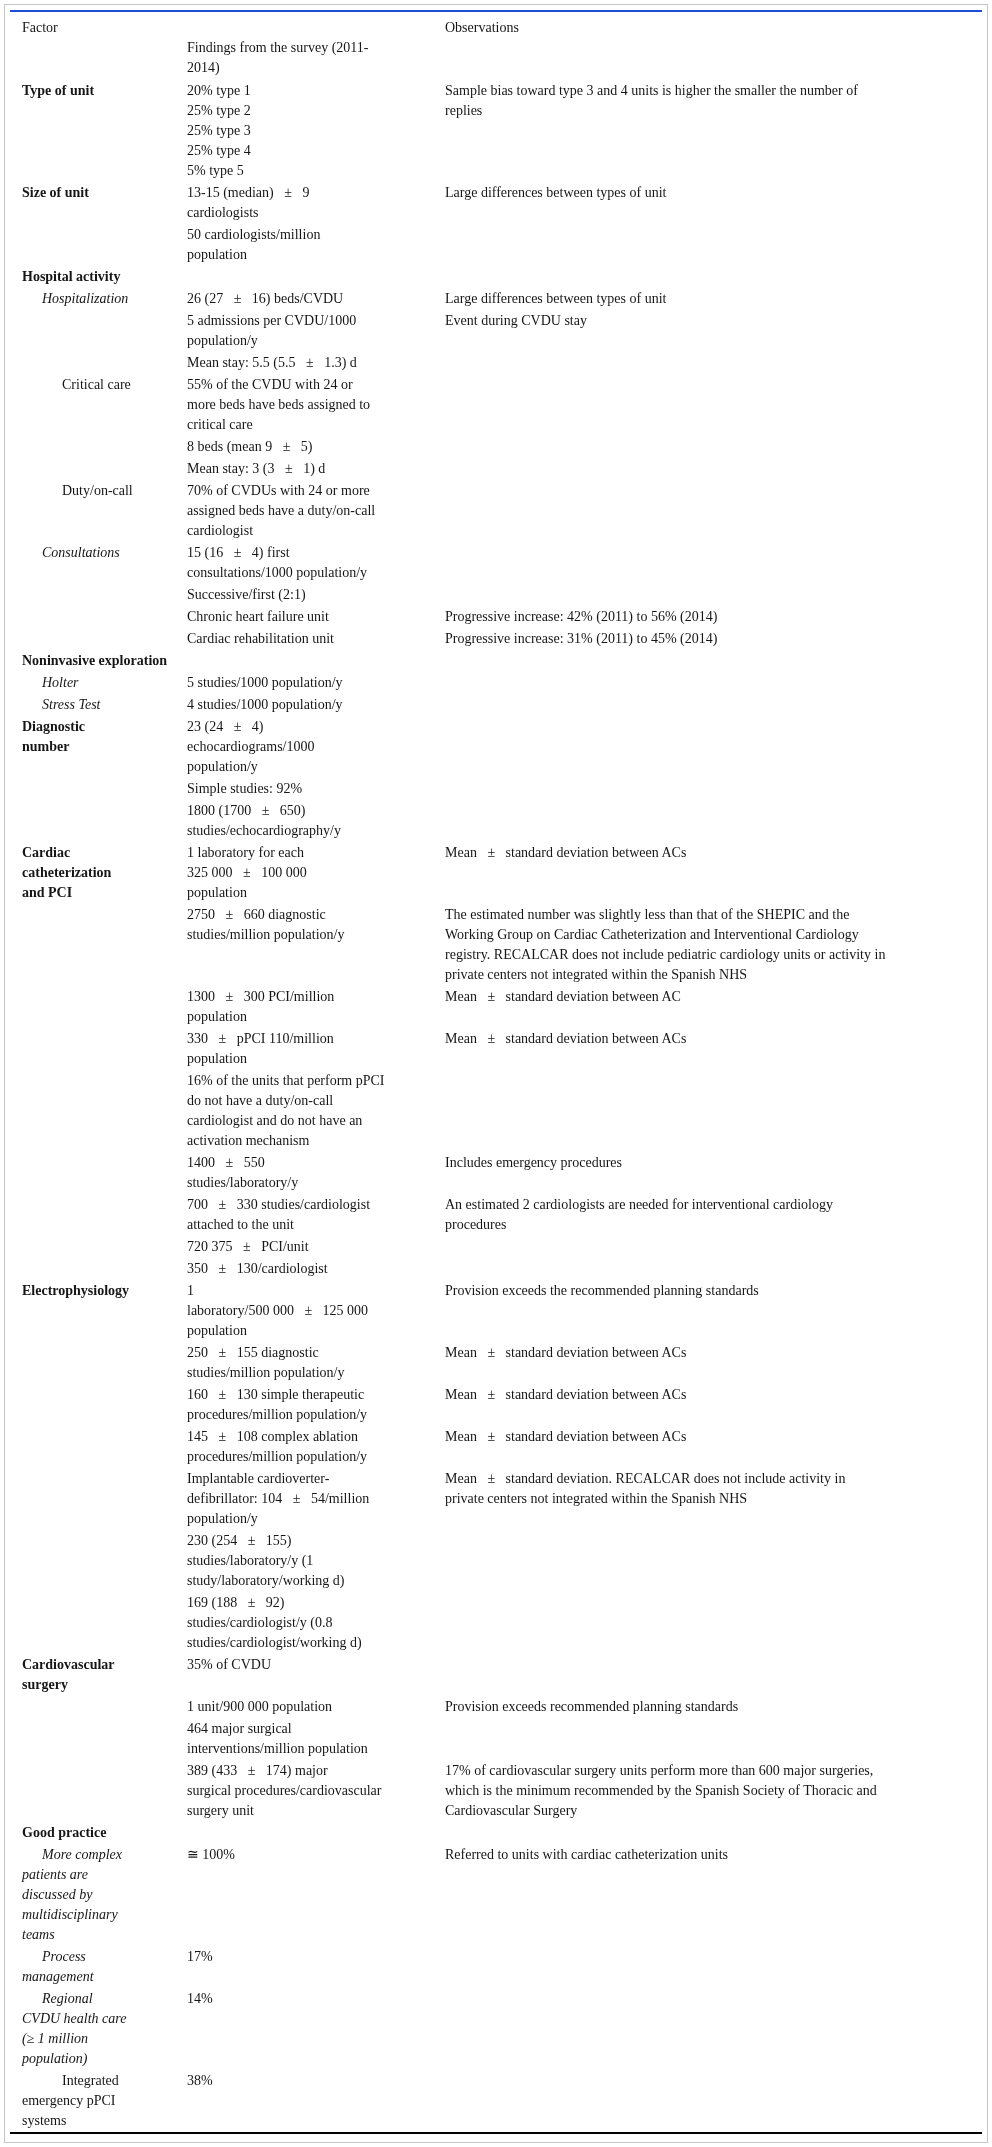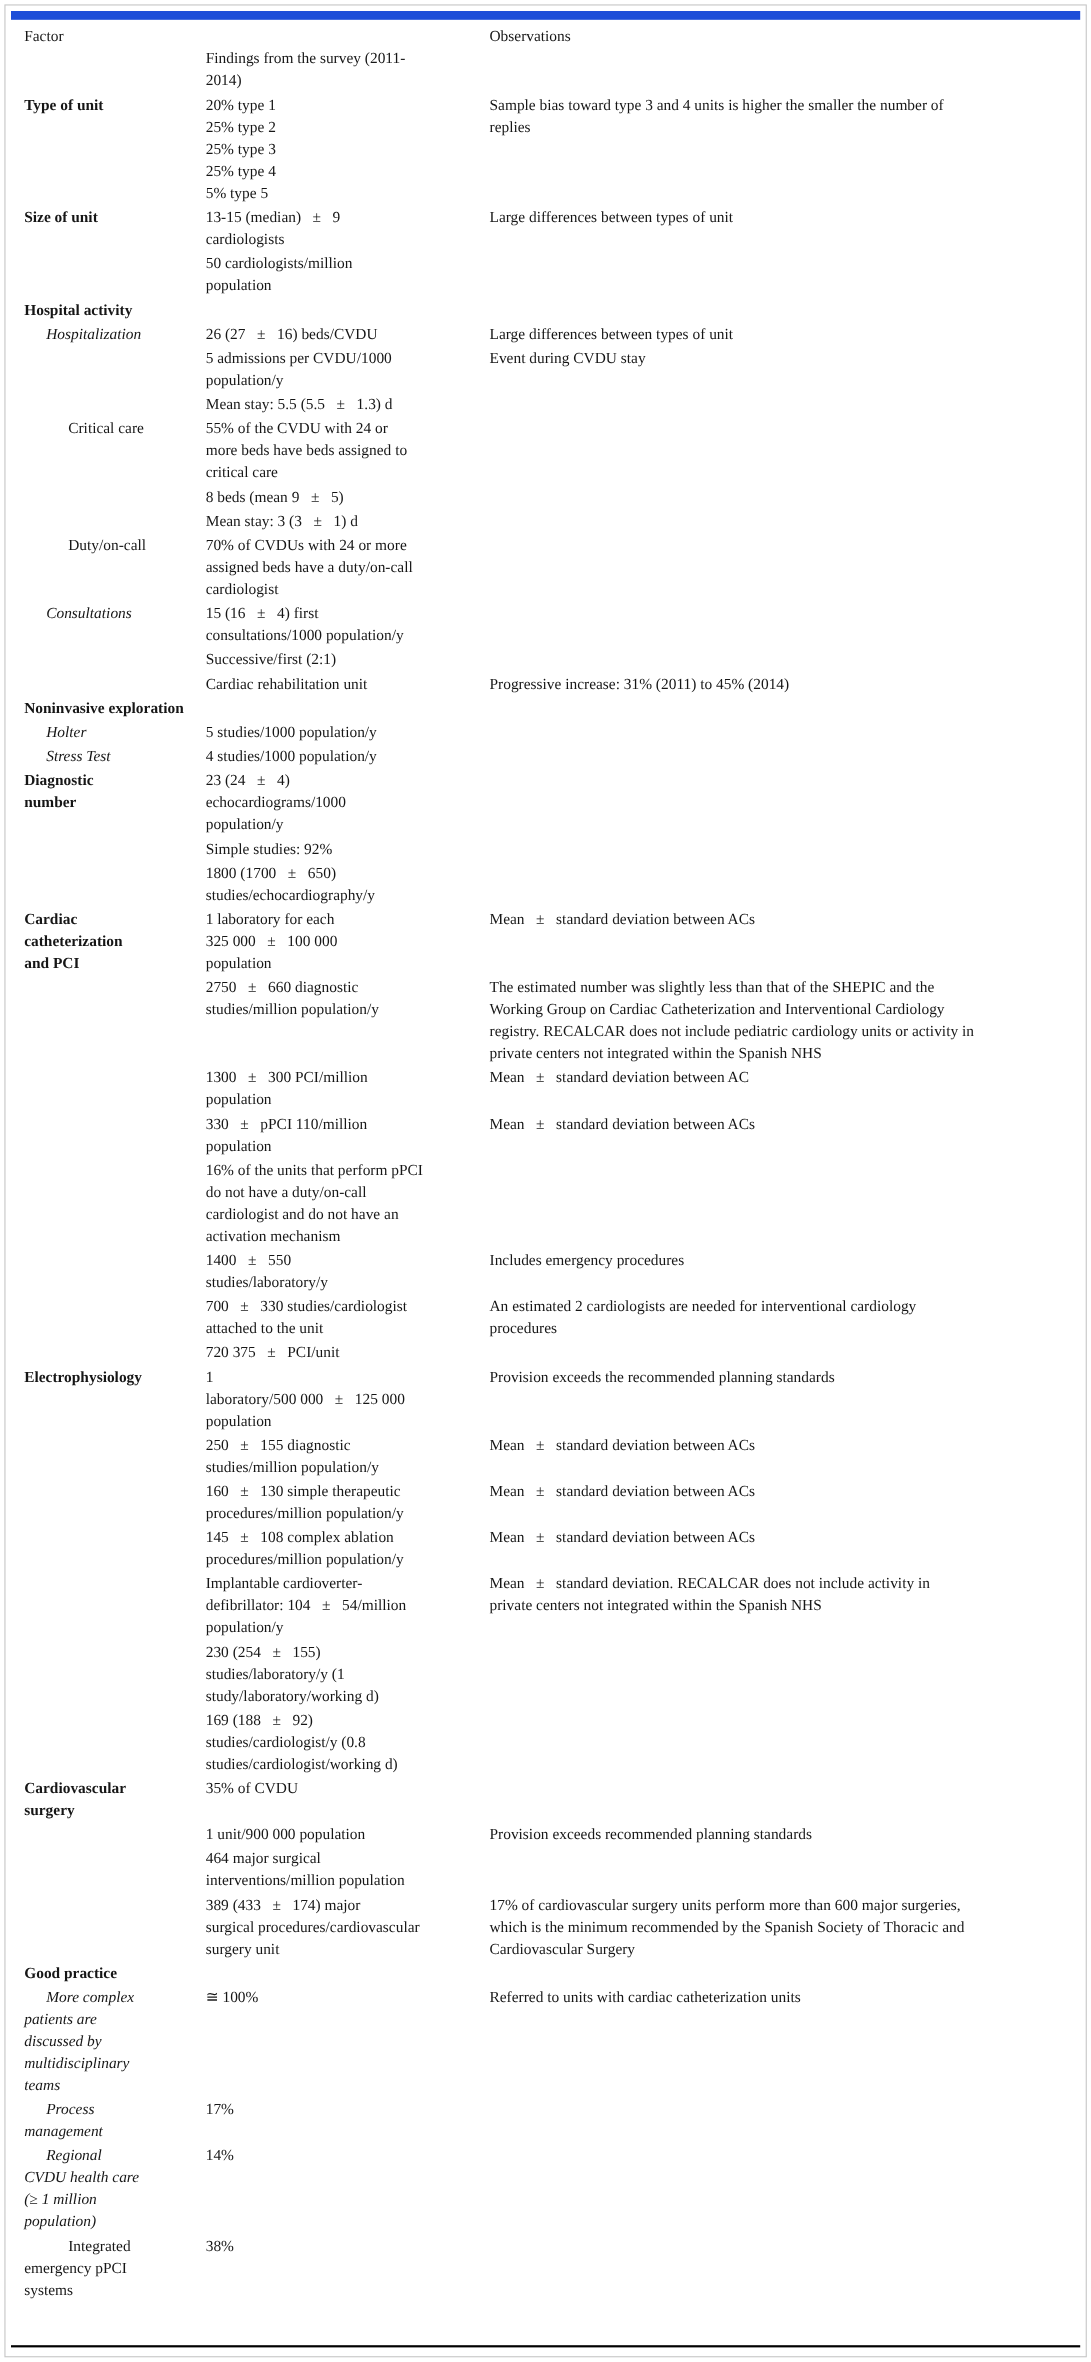--- a/index.html
+++ b/index.html
@@ -20,21 +20,21 @@
     inset: 4px;
     border: 1px solid #c6c6c6;
     pointer-events: none;
   }
   .table-wrap {
     position: absolute;
     top: 10px;
     left: 10px;
     right: 10px;
     bottom: 13px;
-    border-top: 8px solid #1d4ed8;
+    border-top: 2px solid #1d4ed8;
     border-bottom: 2px solid #000000;
     padding: 2px 14px 10px 12px;
     overflow: hidden;
   }
   .grid-row {
     display: grid;
     grid-template-columns: 165px 258px 1fr;
     align-items: start;
   }
   .cell {
@@ -151,20 +151,25 @@
 consultations/1000 population/y</div>
     <div class="cell cell-observation"></div>
   </div>
       <div class="grid-row">
     <div class="cell cell-factor"></div>
     <div class="cell cell-finding">Successive/first (2:1)</div>
     <div class="cell cell-observation"></div>
   </div>
       <div class="grid-row">
     <div class="cell cell-factor"></div>
+    <div class="cell cell-finding">Chronic heart failure unit</div>
+    <div class="cell cell-observation">Progressive increase: 42% (2011) to 56% (2014)</div>
+  </div>
+      <div class="grid-row">
+    <div class="cell cell-factor"></div>
     <div class="cell cell-finding">Cardiac rehabilitation unit</div>
     <div class="cell cell-observation">Progressive increase: 31% (2011) to 45% (2014)</div>
   </div>
       <div class="grid-row section-row">
     <div class="cell cell-factor">Noninvasive exploration</div>
   </div>
       <div class="grid-row">
     <div class="cell cell-factor italic indent-1">Holter</div>
     <div class="cell cell-finding">5 studies/1000 population/y</div>
     <div class="cell cell-observation"></div>
@@ -240,20 +245,25 @@
       <div class="grid-row">
     <div class="cell cell-factor"></div>
     <div class="cell cell-finding">700&nbsp;&nbsp;&nbsp;±&nbsp;&nbsp;&nbsp;330 studies/cardiologist
 attached to the unit</div>
     <div class="cell cell-observation">An estimated 2 cardiologists are needed for interventional cardiology
 procedures</div>
   </div>
       <div class="grid-row">
     <div class="cell cell-factor"></div>
     <div class="cell cell-finding">720&nbsp;375&nbsp;&nbsp;&nbsp;±&nbsp;&nbsp;&nbsp;PCI/unit</div>
+    <div class="cell cell-observation"></div>
+  </div>
+      <div class="grid-row">
+    <div class="cell cell-factor"></div>
+    <div class="cell cell-finding">350&nbsp;&nbsp;&nbsp;±&nbsp;&nbsp;&nbsp;130/cardiologist</div>
     <div class="cell cell-observation"></div>
   </div>
       <div class="grid-row">
     <div class="cell cell-factor bold">Electrophysiology</div>
     <div class="cell cell-finding">1
 laboratory/500&nbsp;000&nbsp;&nbsp;&nbsp;±&nbsp;&nbsp;&nbsp;125&nbsp;000
 population</div>
     <div class="cell cell-observation">Provision exceeds the recommended planning standards</div>
   </div>
       <div class="grid-row">

